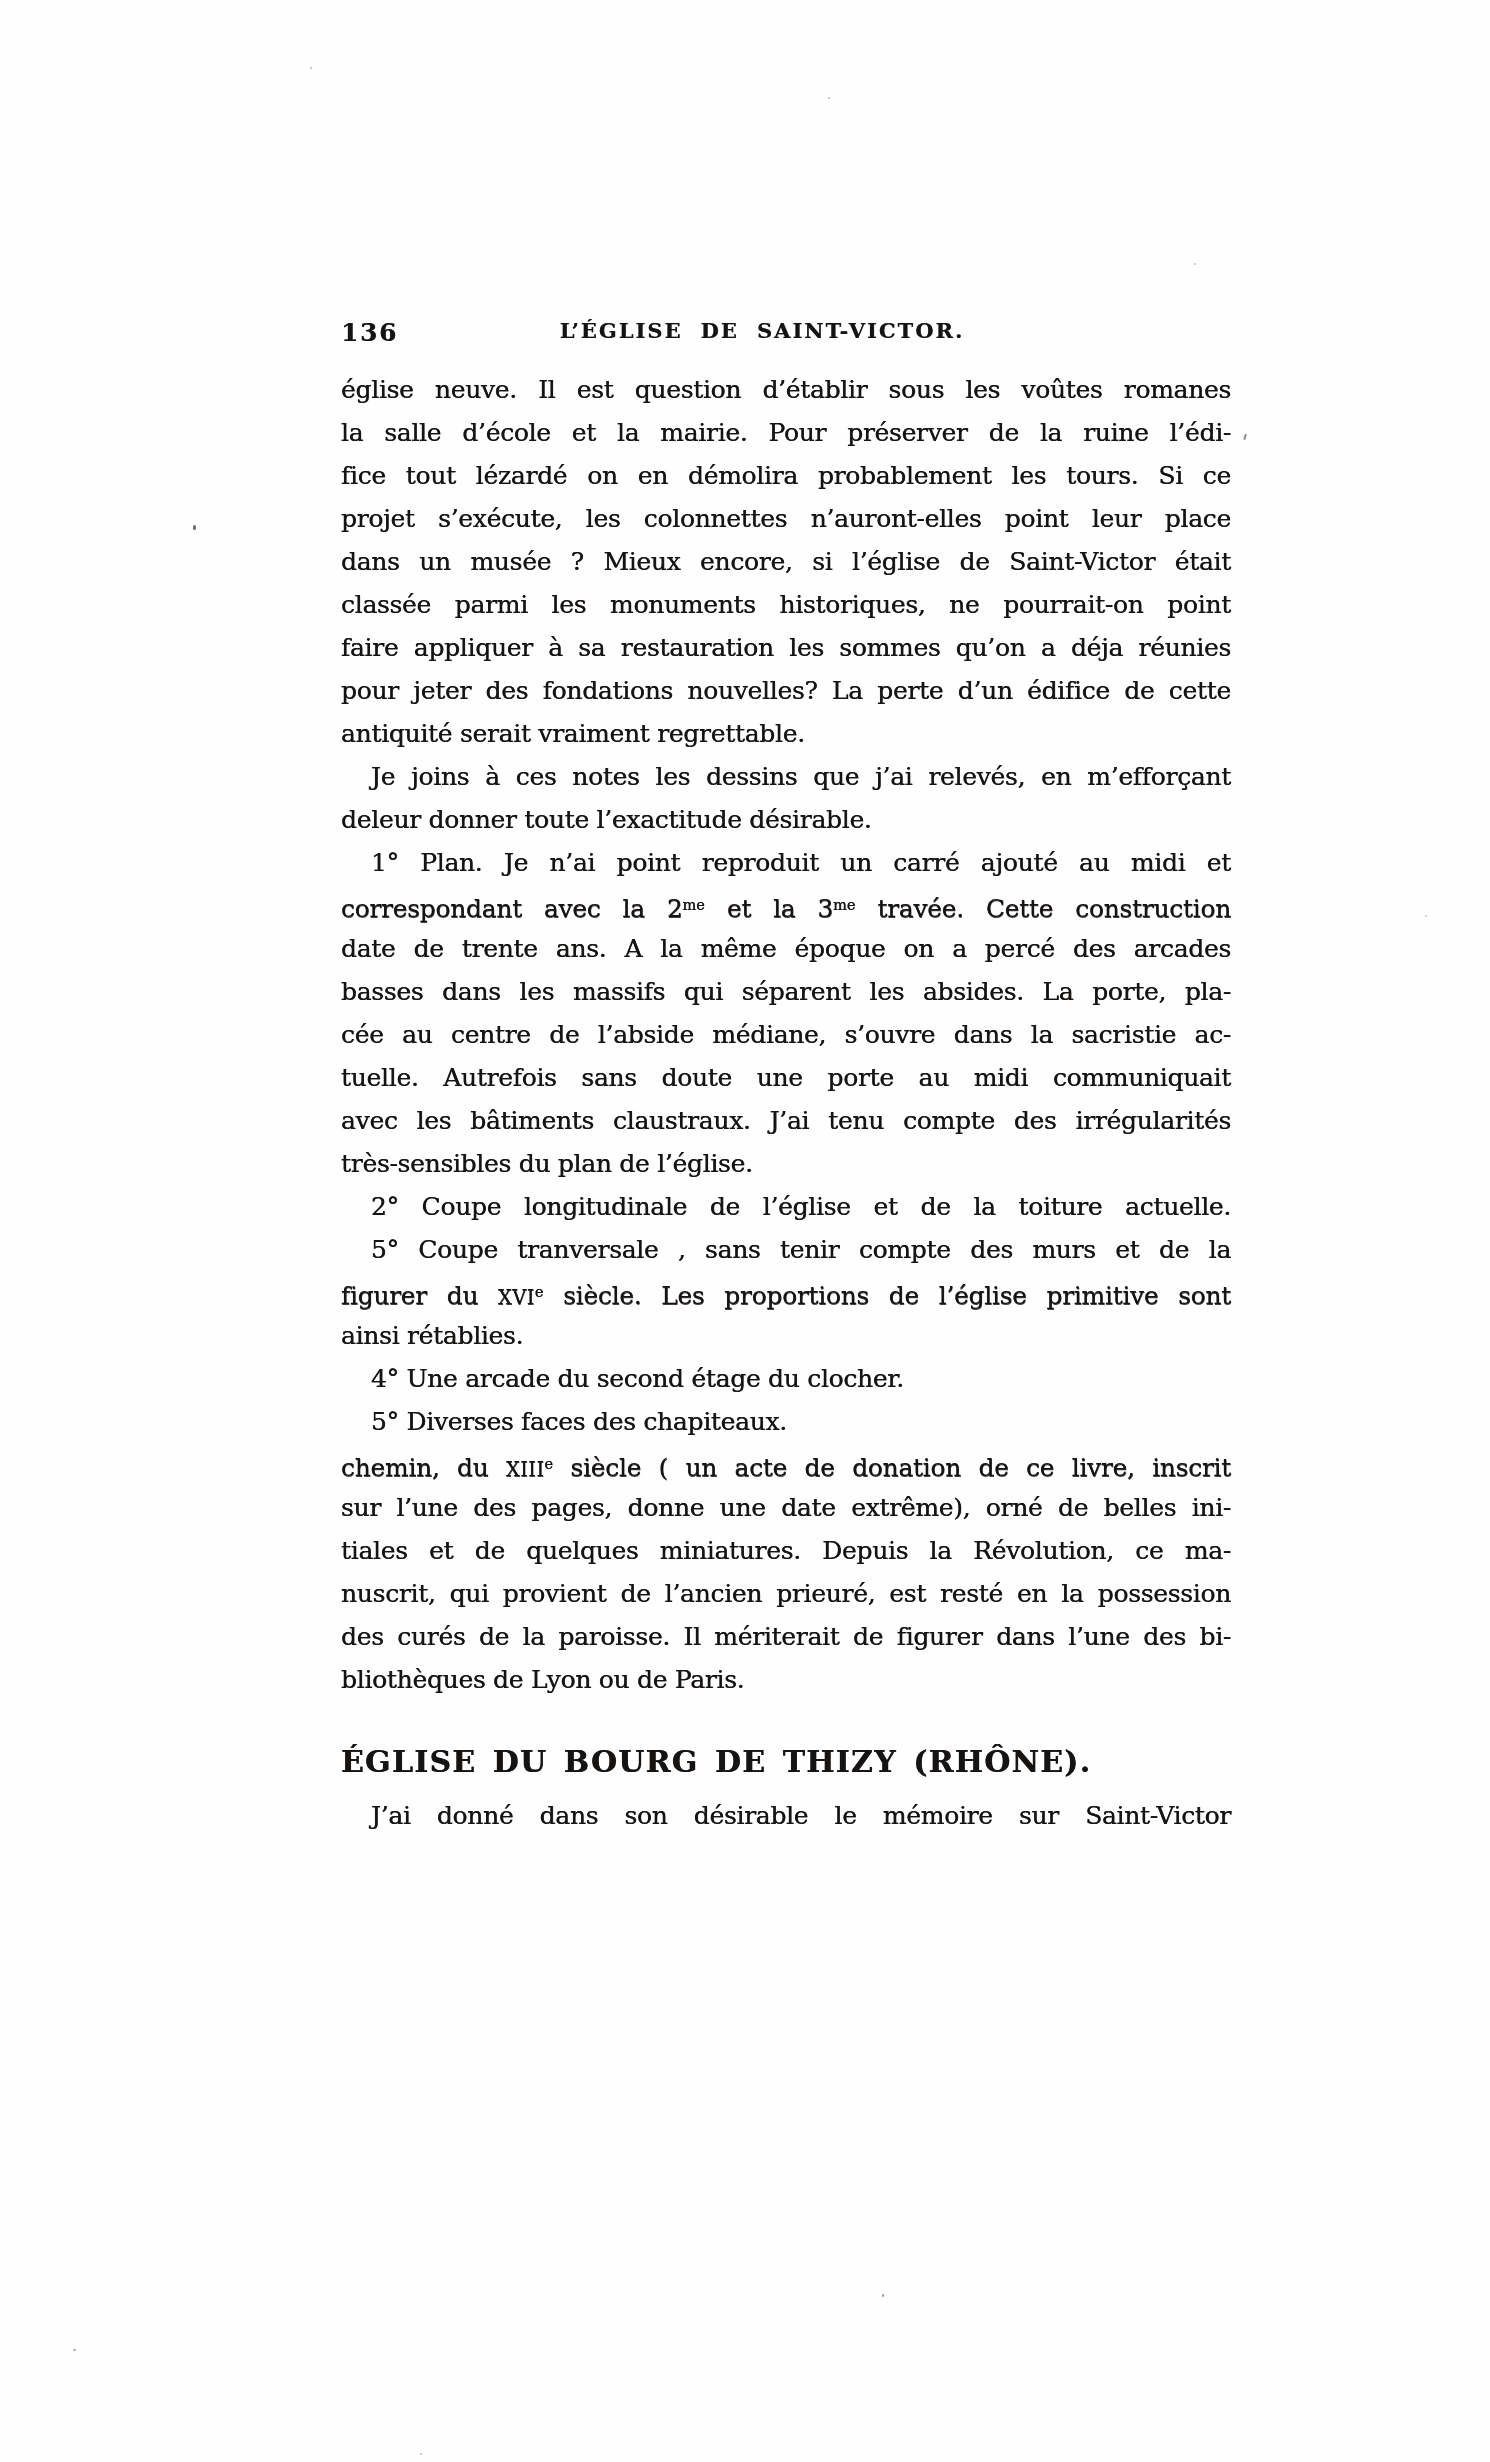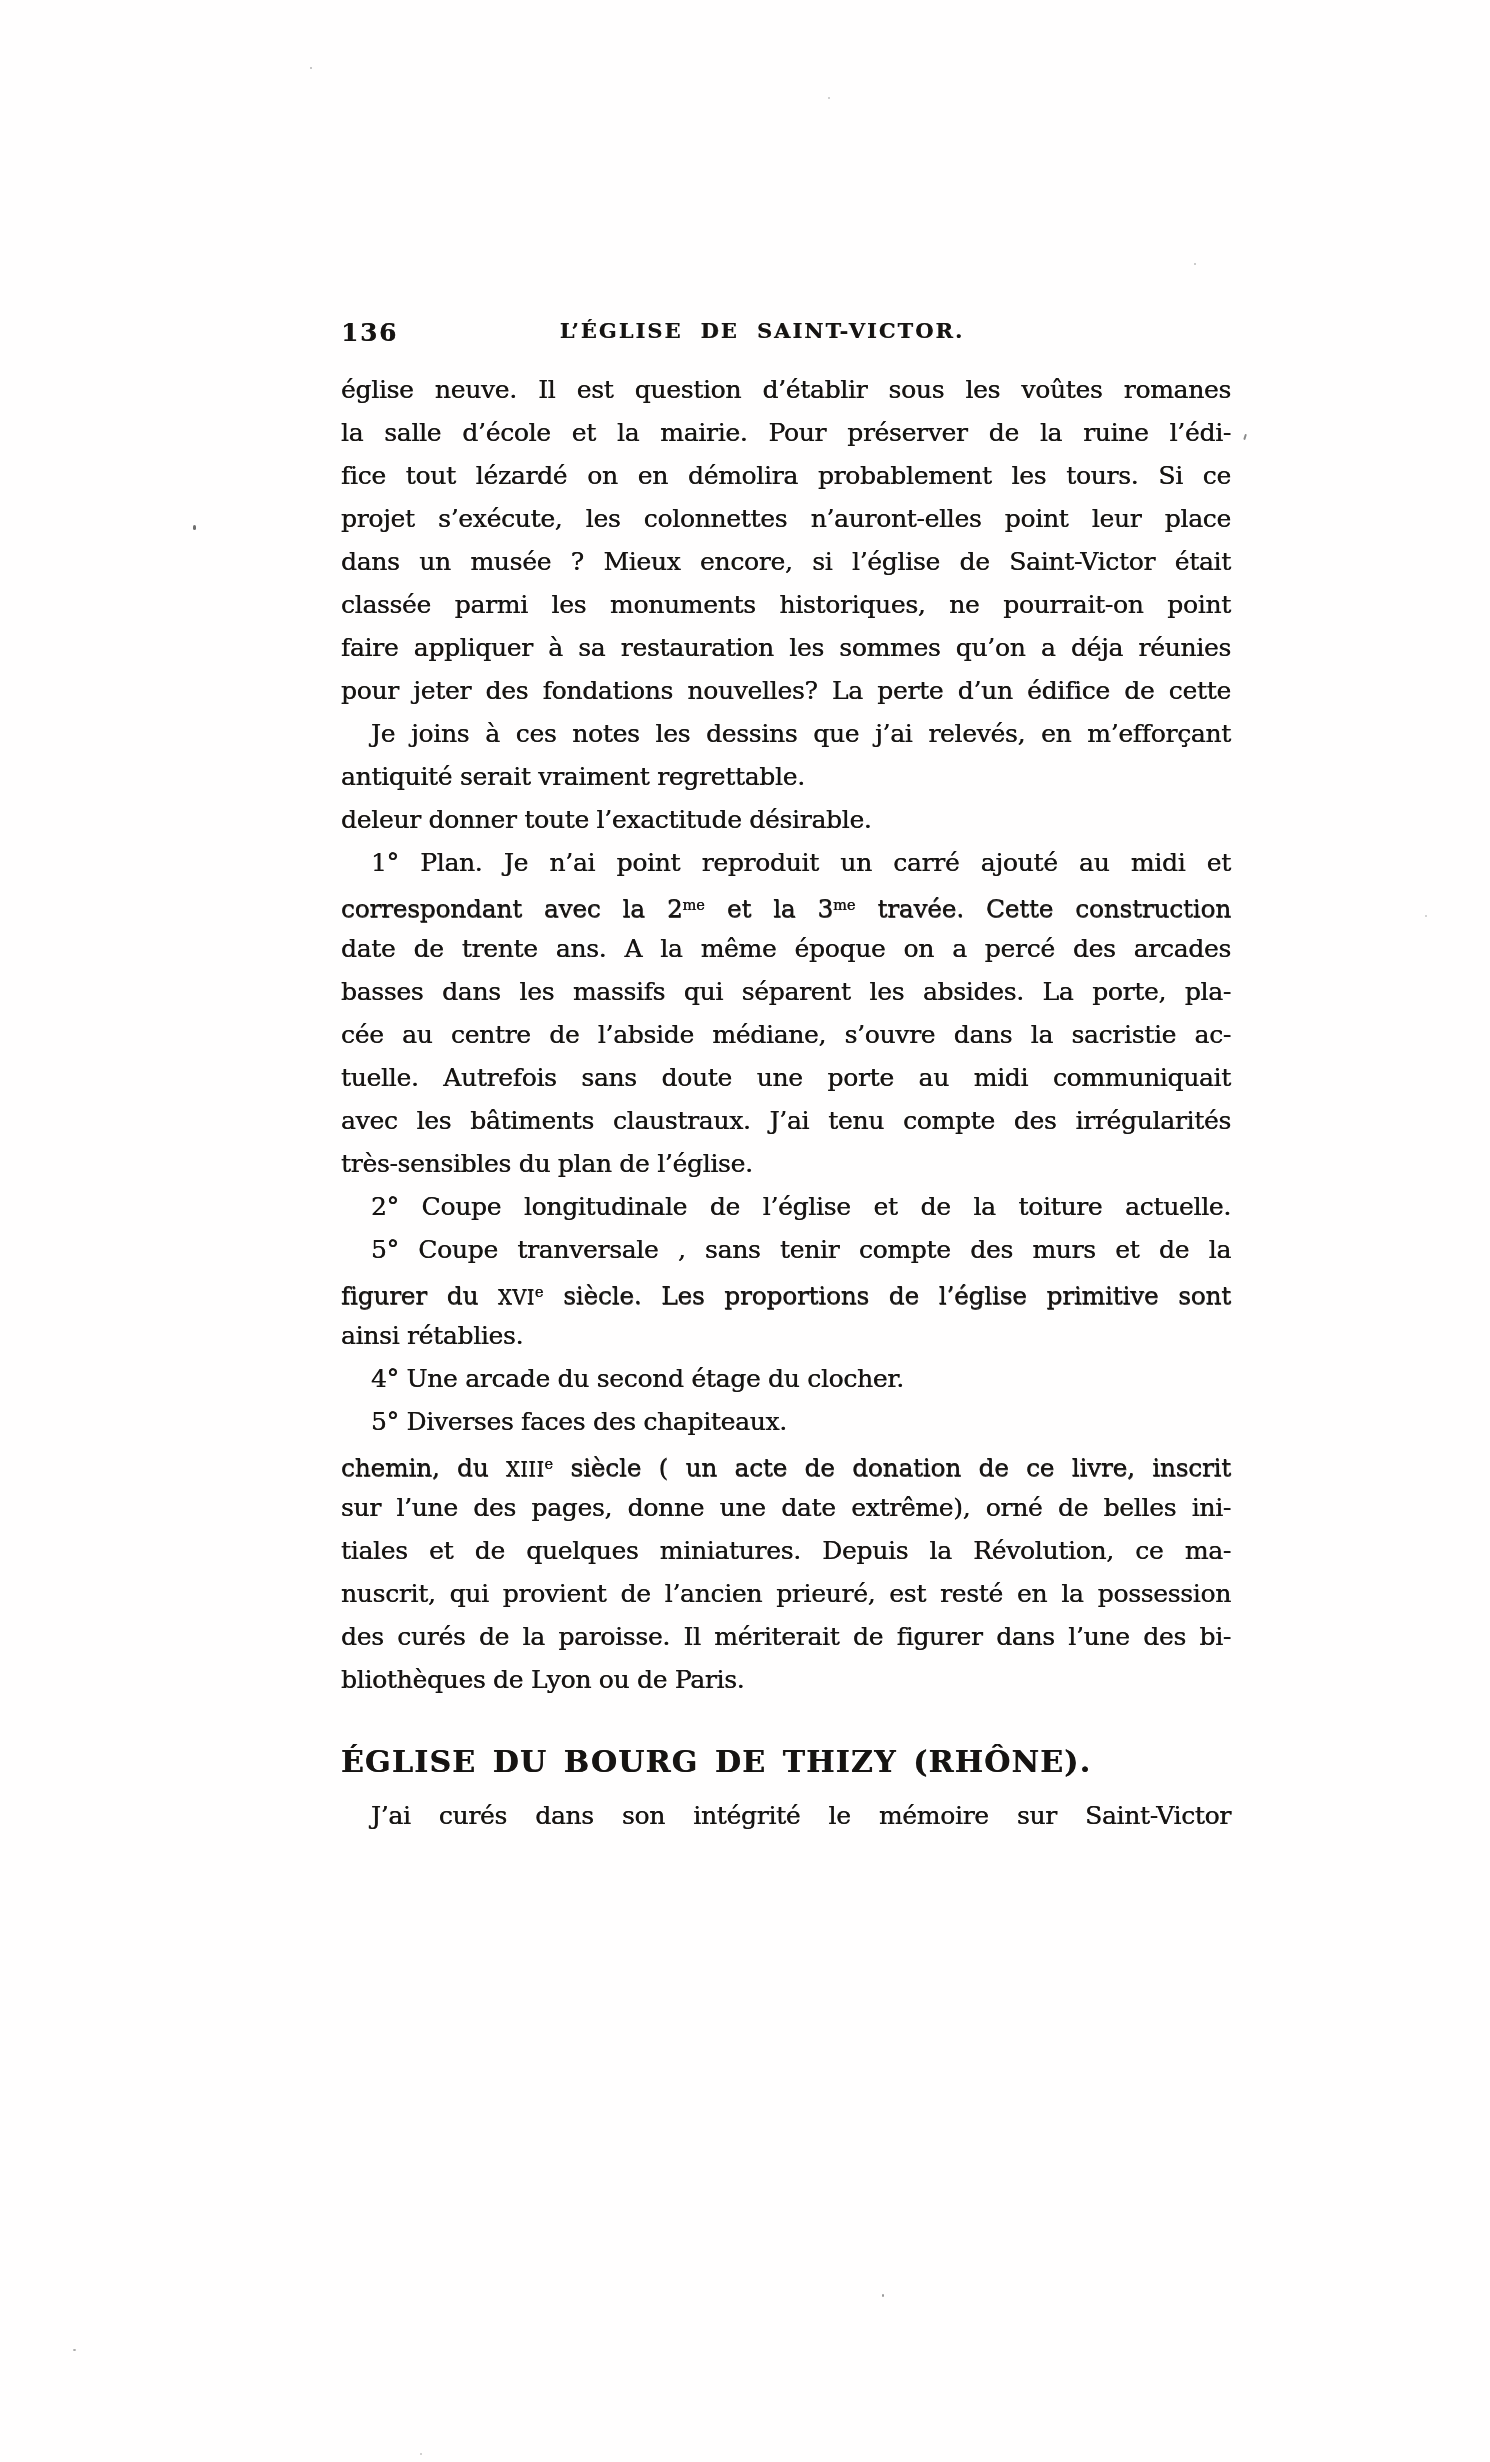--- a/index.html
+++ b/index.html
@@ -105,22 +105,22 @@
 
   <main class="text-block">
       <div class="line justify"><span>église neuve. Il est question d’établir sous les voûtes romanes</span></div>
       <div class="line justify"><span>la salle d’école et la mairie. Pour préserver de la ruine l’édi-</span></div>
       <div class="line justify"><span>fice tout lézardé on en démolira probablement les tours. Si ce</span></div>
       <div class="line justify"><span>projet s’exécute, les colonnettes n’auront-elles point leur place</span></div>
       <div class="line justify"><span>dans un musée ? Mieux encore, si l’église de Saint-Victor était</span></div>
       <div class="line justify"><span>classée parmi les monuments historiques, ne pourrait-on point</span></div>
       <div class="line justify"><span>faire appliquer à sa restauration les sommes qu’on a déja réunies</span></div>
       <div class="line justify"><span>pour jeter des fondations nouvelles? La perte d’un édifice de cette</span></div>
+      <div class="line"><span>antiquité serait vraiment regrettable.</span></div>
       <div class="line justify indent"><span>Je joins à ces notes les dessins que j’ai relevés, en m’efforçant</span></div>
-      <div class="line"><span>antiquité serait vraiment regrettable.</span></div>
       <div class="line"><span>deleur donner toute l’exactitude désirable.</span></div>
       <div class="line justify indent"><span>1° Plan. Je n’ai point reproduit un carré ajouté au midi et</span></div>
       <div class="line justify"><span>correspondant avec la 2</span><span class="sup">me</span><span> et la 3</span><span class="sup">me</span><span> travée. Cette construction</span></div>
       <div class="line justify"><span>date de trente ans. A la même époque on a percé des arcades</span></div>
       <div class="line justify"><span>basses dans les massifs qui séparent les absides. La porte, pla-</span></div>
       <div class="line justify"><span>cée au centre de l’abside médiane, s’ouvre dans la sacristie ac-</span></div>
       <div class="line justify"><span>tuelle. Autrefois sans doute une porte au midi communiquait</span></div>
       <div class="line justify"><span>avec les bâtiments claustraux. J’ai tenu compte des irrégularités</span></div>
       <div class="line"><span>très-sensibles du plan de l’église.</span></div>
       <div class="line justify indent"><span>2° Coupe longitudinale de l’église et de la toiture actuelle.</span></div>
@@ -129,21 +129,21 @@
       <div class="line"><span>ainsi rétablies.</span></div>
       <div class="line indent"><span>4° Une arcade du second étage du clocher.</span></div>
       <div class="line indent"><span>5° Diverses faces des chapiteaux.</span></div>
       <div class="line justify"><span>chemin, du </span><span class="sc">xiii</span><span class="sup">e</span><span> siècle ( un acte de donation de ce livre, inscrit</span></div>
       <div class="line justify"><span>sur l’une des pages, donne une date extrême), orné de belles ini-</span></div>
       <div class="line justify"><span>tiales et de quelques miniatures. Depuis la Révolution, ce ma-</span></div>
       <div class="line justify"><span>nuscrit, qui provient de l’ancien prieuré, est resté en la possession</span></div>
       <div class="line justify"><span>des curés de la paroisse. Il mériterait de figurer dans l’une des bi-</span></div>
       <div class="line"><span>bliothèques de Lyon ou de Paris.</span></div>
       <div class="section-heading">ÉGLISE DU BOURG DE THIZY (RHÔNE).</div>
-      <div class="line justify indent"><span>J’ai curés dans son intégrité le mémoire sur Saint-Victor</span></div>
+      <div class="line justify indent"><span>J’ai donné dans son désirable le mémoire sur Saint-Victor</span></div>
     </main>
 
   <span class="speck" style="left:310px;  top:67px;   width:2.4px; height:2.4px; background:#b5b5b5;"></span>
   <span class="speck" style="left:828px; top:97px;  width:2.4px; height:2.4px; background:#c0c0c0;"></span>
   <span class="speck" style="left:1194px; top:263px;  width:2.4px; height:2.4px; background:#bbbbbb;"></span>
   <span class="speck" style="left:1244px; top:434px;  width:2.4px; height:6.4px; background:#8a8a8a; border-radius:1.6px; transform:rotate(18deg);"></span>
   <span class="speck" style="left:193px;  top:525px;  width:3.2px; height:4.8px; background:#6f6f6f; border-radius:1.6px;"></span>
   <span class="speck" style="left:1425px; top:915px; width:2.4px; height:2.4px; background:#c6c6c6;"></span>
   <span class="speck" style="left:882px; top:2294px; width:2.4px; height:3.2px; background:#9a9a9a;"></span>
   <span class="speck" style="left:73px;   top:2349px; width:3.2px; height:2.4px; background:#ababab;"></span>

